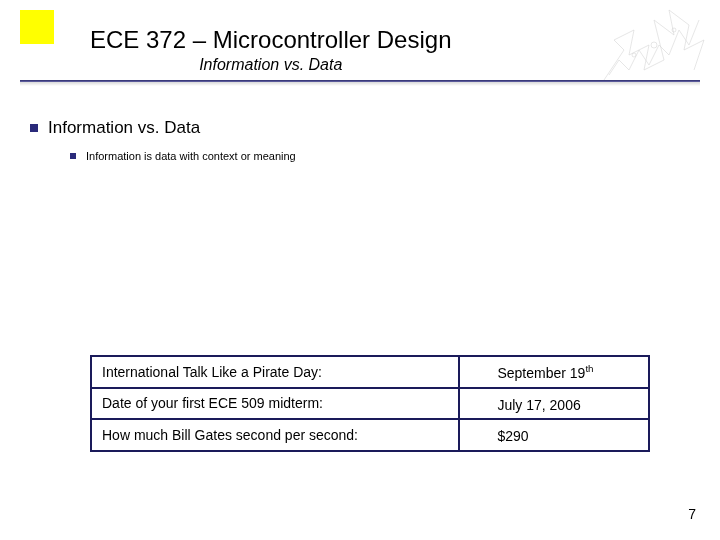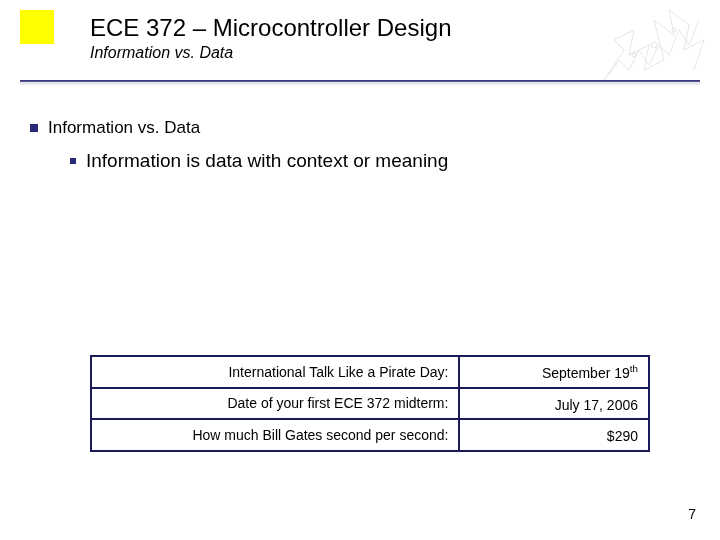--- a/index.html
+++ b/index.html
@@ -15,21 +15,22 @@
     position: absolute;
     left: 20px;
     top: 10px;
     width: 34px;
     height: 34px;
     background: #ffff00;
   }
   .header {
     position: absolute;
     left: 90px;
-    top: 14px;
+    top: 26px;
+    text-align: center;
   }
   .title {
     font-size: 24px;
     color: #000;
     font-weight: 400;
   }
   .subtitle {
     font-size: 16px;
     font-style: italic;
     color: #000;
@@ -76,34 +77,34 @@
     height: 8px;
     background: #2a2a7a;
     margin-right: 10px;
     flex-shrink: 0;
   }
   .sq-bullet.small {
     width: 6px;
     height: 6px;
   }
   .bullet-text-1 { font-size: 17px; color: #000; }
-  .bullet-text-2 { font-size: 19px; color: #000; }
+  .bullet-text-2 { font-size: 11px; color: #000; }
   .data-table {
     position: absolute;
     left: 90px;
     top: 355px;
     border-collapse: collapse;
     width: 560px;
   }
   .data-table td {
     border: 2px solid #1a1a5a;
     padding: 6px 10px;
     font-size: 14px;
     color: #000;
-    text-align: right;
+    text-align: left;
     vertical-align: middle;
     height: 30px;
   }
   .data-table td.label-col {
     width: 370px;
   }
   .data-table td.value-col {
     width: 190px;
     padding-left: 37px;
   }
@@ -151,21 +152,21 @@
   <div class="bullet-text-2">Information is data with context or meaning</div>
 </div>
 
 <table class="data-table">
   <tbody>
       <tr>
     <td class="label-col">International Talk Like a Pirate Day:</td>
     <td class="value-col"><span>September 19</span><span class="sup">th</span></td>
   </tr>
   <tr>
-    <td class="label-col">Date of your first ECE 372 midterm:</td>
+    <td class="label-col">Date of your first ECE 509 midterm:</td>
     <td class="value-col"><span>July 17, 2006</span><span class="sup"></span></td>
   </tr>
   <tr>
     <td class="label-col">How much Bill Gates second per second:</td>
     <td class="value-col"><span>$290</span><span class="sup"></span></td>
   </tr>
 </tbody>
   </table>
 
 <div class="page-number">7</div>

